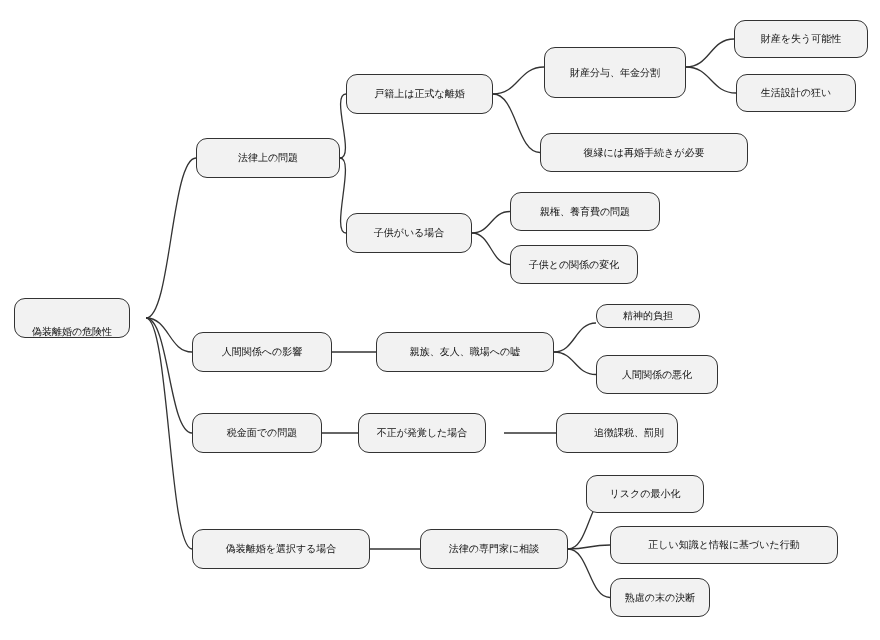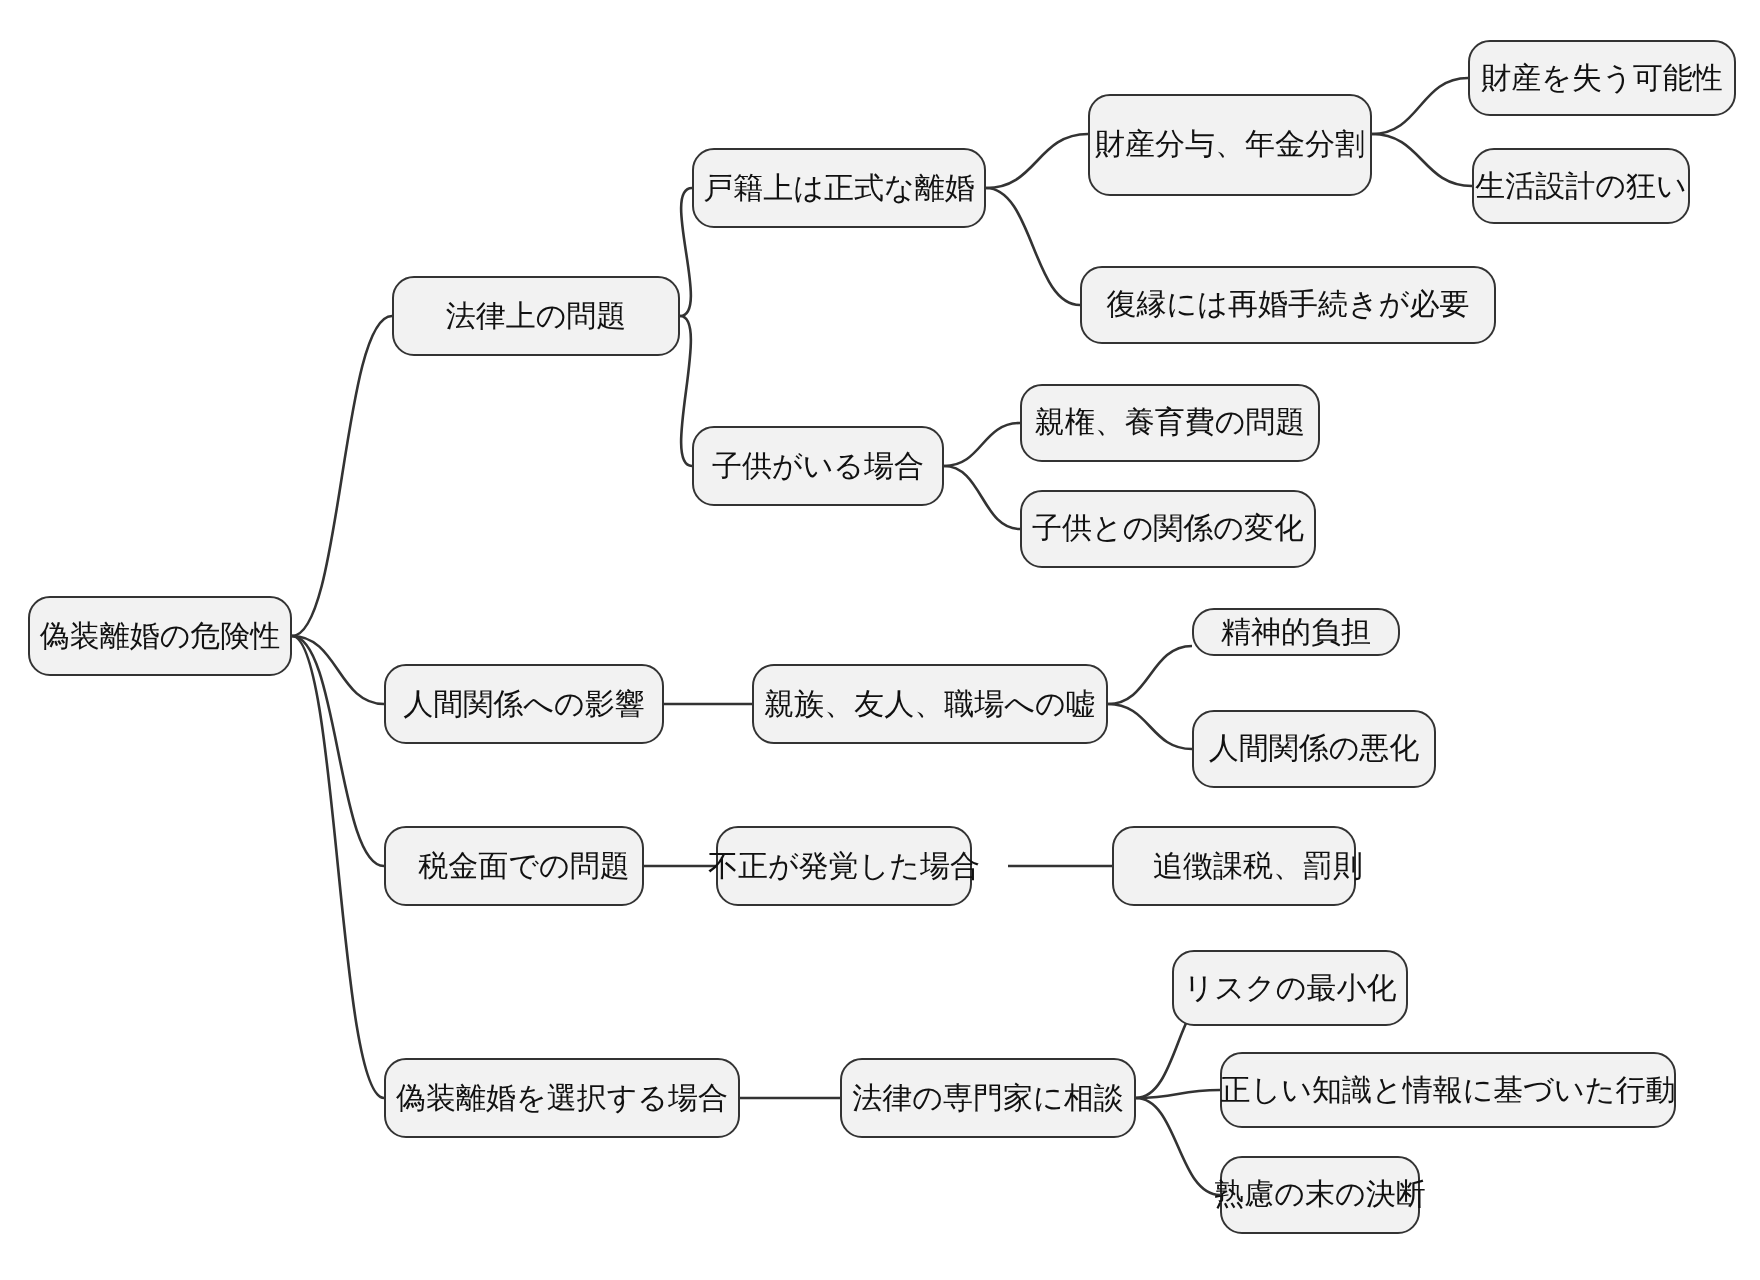--- a/index.html
+++ b/index.html
@@ -30,21 +30,21 @@
   .node {
     position: absolute;
     box-sizing: border-box;
     display: flex;
     align-items: center;
     justify-content: center;
     background: var(--node-fill, #f2f2f2);
     border: 1.5px solid var(--node-border, #333333);
     border-radius: 11px;
     color: var(--text-color, #111111);
-    font-size: 15px;
+    font-size: 10px;
     line-height: 1;
     white-space: nowrap;
     cursor: default;
   }
   .node-label {
     display: inline-block;
     padding: 0 4px;
   }
 </style>
 </head>
@@ -68,21 +68,21 @@
       <path d="M 554 352 C 575 352, 575 323, 596 323" class="edge-path"></path>
       <path d="M 554 352 C 575 352, 575 374.5, 596 374.5" class="edge-path"></path>
       <path d="M 322 433 C 340 433, 340 433, 358 433" class="edge-path"></path>
       <path d="M 504 433 C 530 433, 530 433, 556 433" class="edge-path"></path>
       <path d="M 370 549 C 395 549, 395 549, 420 549" class="edge-path"></path>
       <path d="M 568 549 C 589 549, 589 494, 610 494" class="edge-path"></path>
       <path d="M 568 549 C 589 549, 589 545, 610 545" class="edge-path"></path>
       <path d="M 568 549 C 589 549, 589 597.5, 610 597.5" class="edge-path"></path>
     </svg>
   <div id="node-layer">
-      <div class="node" style="left: 14px; top: 298px; width: 132px; height: 40px;">
+      <div class="node" style="left: 14px; top: 298px; width: 116px; height: 40px; align-items: flex-end;">
         <span class="node-label">偽装離婚の危険性</span>
       </div>
       <div class="node" style="left: 196px; top: 138px; width: 144px; height: 40px;">
         <span class="node-label">法律上の問題</span>
       </div>
       <div class="node" style="left: 192px; top: 332px; width: 140px; height: 40px;">
         <span class="node-label">人間関係への影響</span>
       </div>
       <div class="node" style="left: 192px; top: 413px; width: 130px; height: 40px; padding-left: 10px;">
         <span class="node-label">税金面での問題</span>
@@ -107,21 +107,21 @@
       </div>
       <div class="node" style="left: 544px; top: 47px; width: 142px; height: 51px;">
         <span class="node-label">財産分与、年金分割</span>
       </div>
       <div class="node" style="left: 540px; top: 133px; width: 208px; height: 39px;">
         <span class="node-label">復縁には再婚手続きが必要</span>
       </div>
       <div class="node" style="left: 510px; top: 192px; width: 150px; height: 39px;">
         <span class="node-label">親権、養育費の問題</span>
       </div>
-      <div class="node" style="left: 510px; top: 245px; width: 148px; height: 39px; text-align: center;">
+      <div class="node" style="left: 510px; top: 245px; width: 128px; height: 39px; text-align: center;">
         <span class="node-label">子供との関係の変化</span>
       </div>
       <div class="node" style="left: 596px; top: 304px; width: 104px; height: 24px;">
         <span class="node-label">精神的負担</span>
       </div>
       <div class="node" style="left: 596px; top: 355px; width: 122px; height: 39px;">
         <span class="node-label">人間関係の悪化</span>
       </div>
       <div class="node" style="left: 556px; top: 413px; width: 122px; height: 40px; padding-left: 24px;">
         <span class="node-label">追徴課税、罰則</span>
@@ -131,17 +131,17 @@
       </div>
       <div class="node" style="left: 610px; top: 526px; width: 228px; height: 38px;">
         <span class="node-label">正しい知識と情報に基づいた行動</span>
       </div>
       <div class="node" style="left: 610px; top: 578px; width: 100px; height: 39px; justify-content: center;">
         <span class="node-label">熟慮の末の決断</span>
       </div>
       <div class="node" style="left: 734px; top: 20px; width: 134px; height: 38px;">
         <span class="node-label">財産を失う可能性</span>
       </div>
-      <div class="node" style="left: 736px; top: 74px; width: 109px; height: 38px;">
+      <div class="node" style="left: 736px; top: 74px; width: 120px; height: 38px;">
         <span class="node-label">生活設計の狂い</span>
       </div>
     </div>
 </div>
 
 </body></html>

